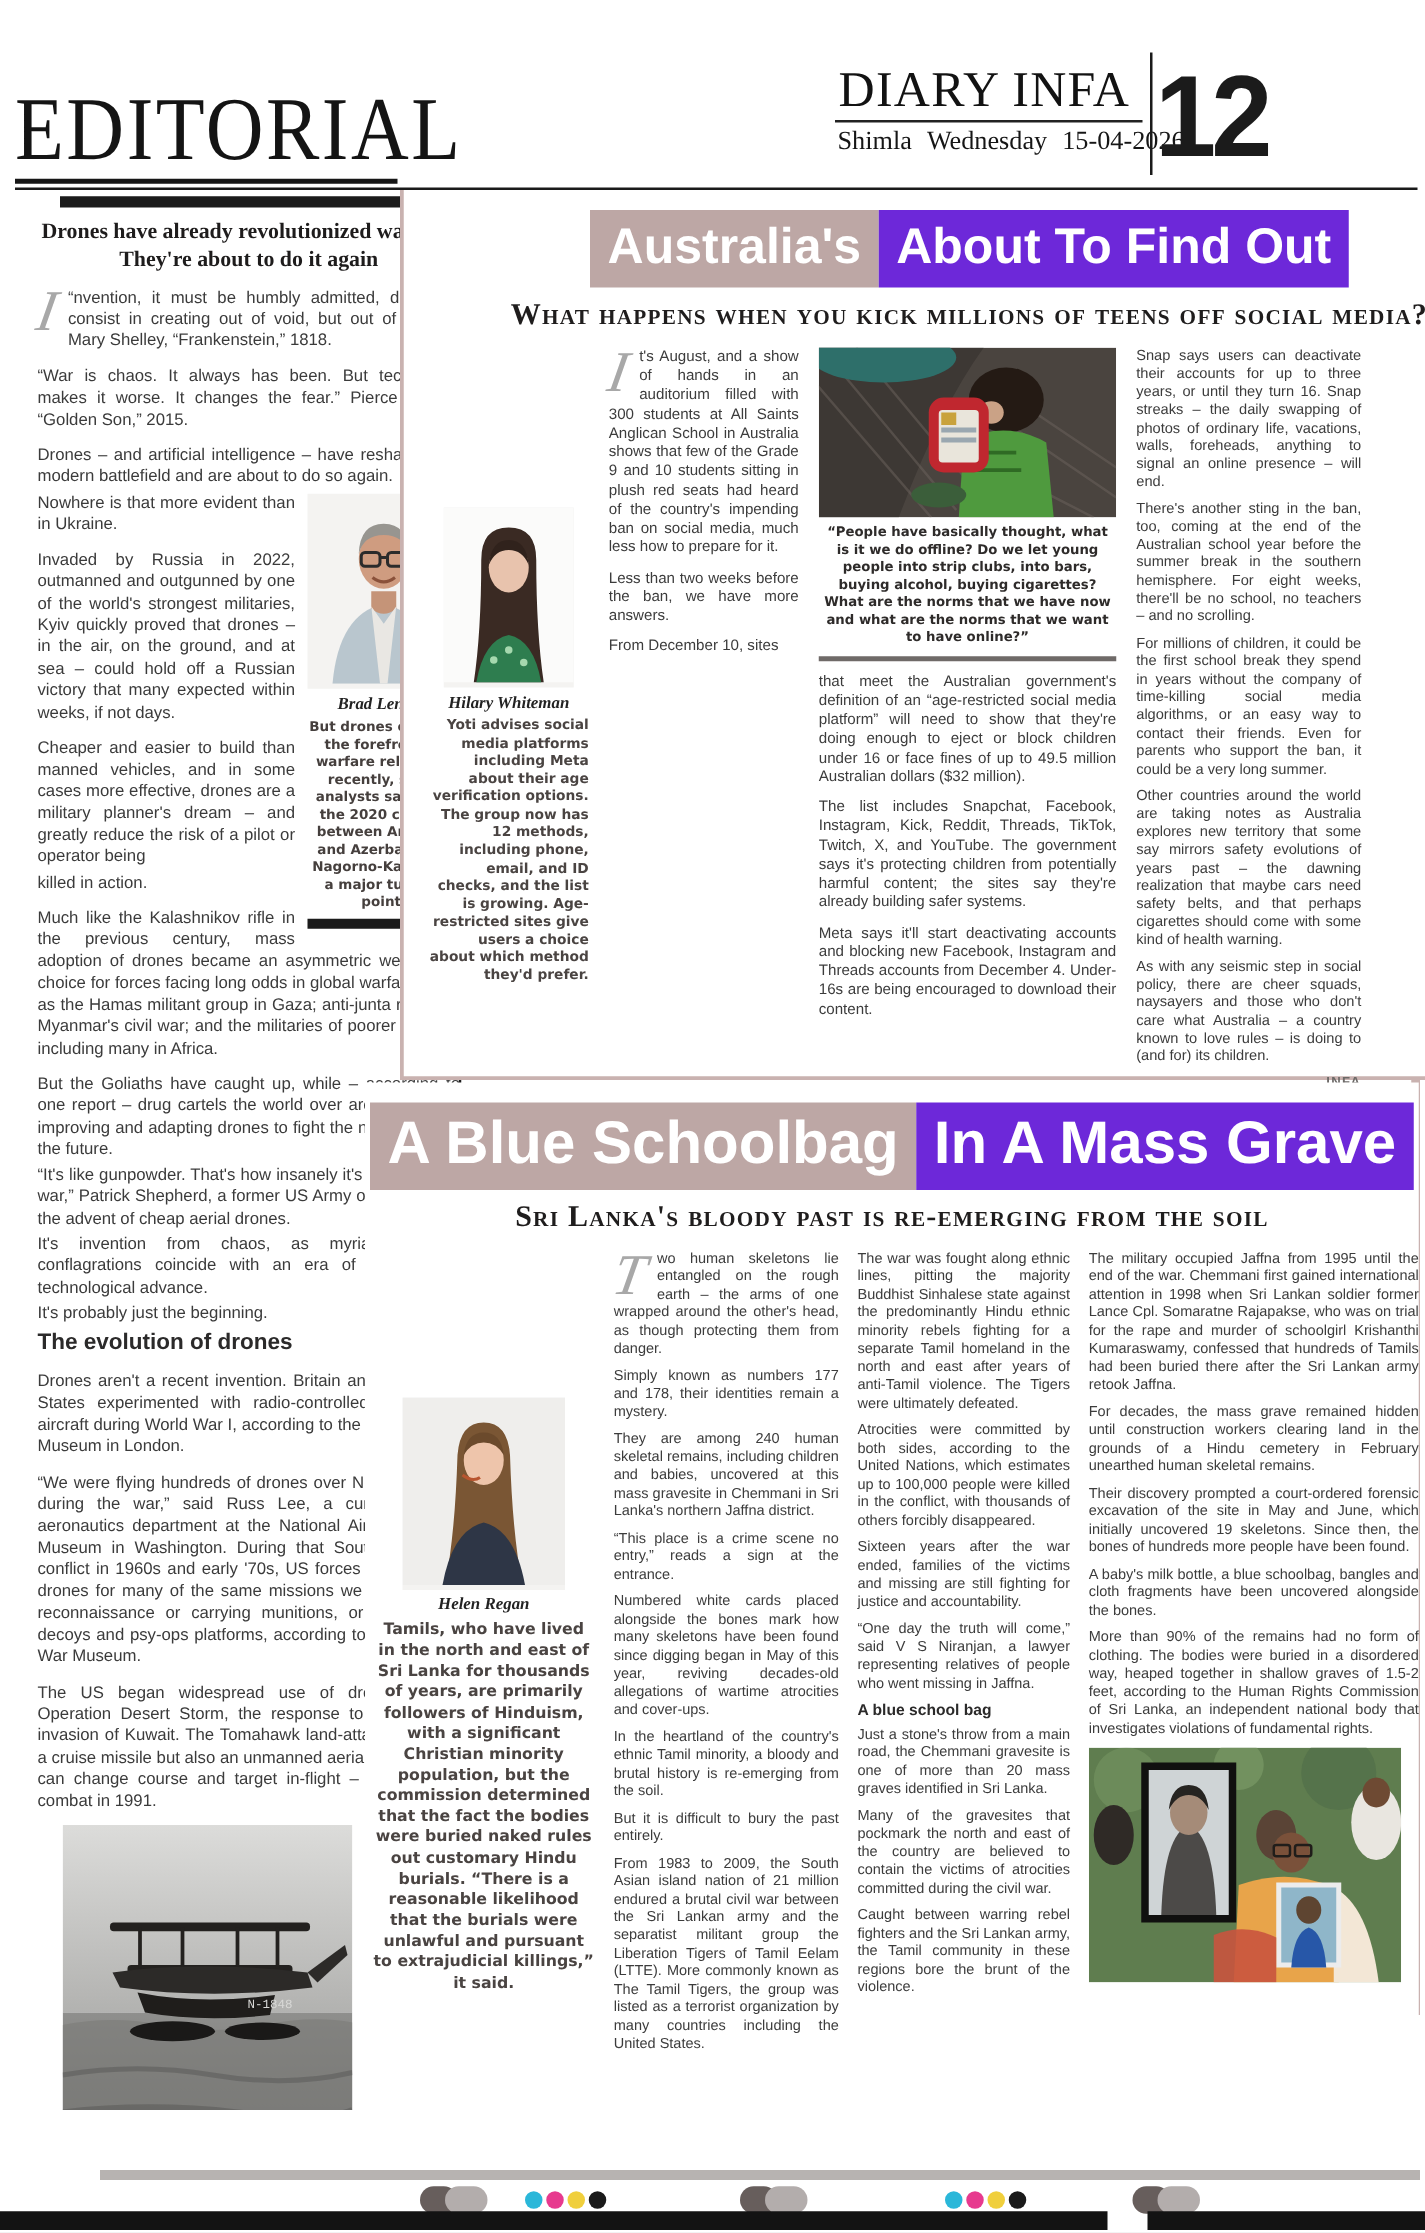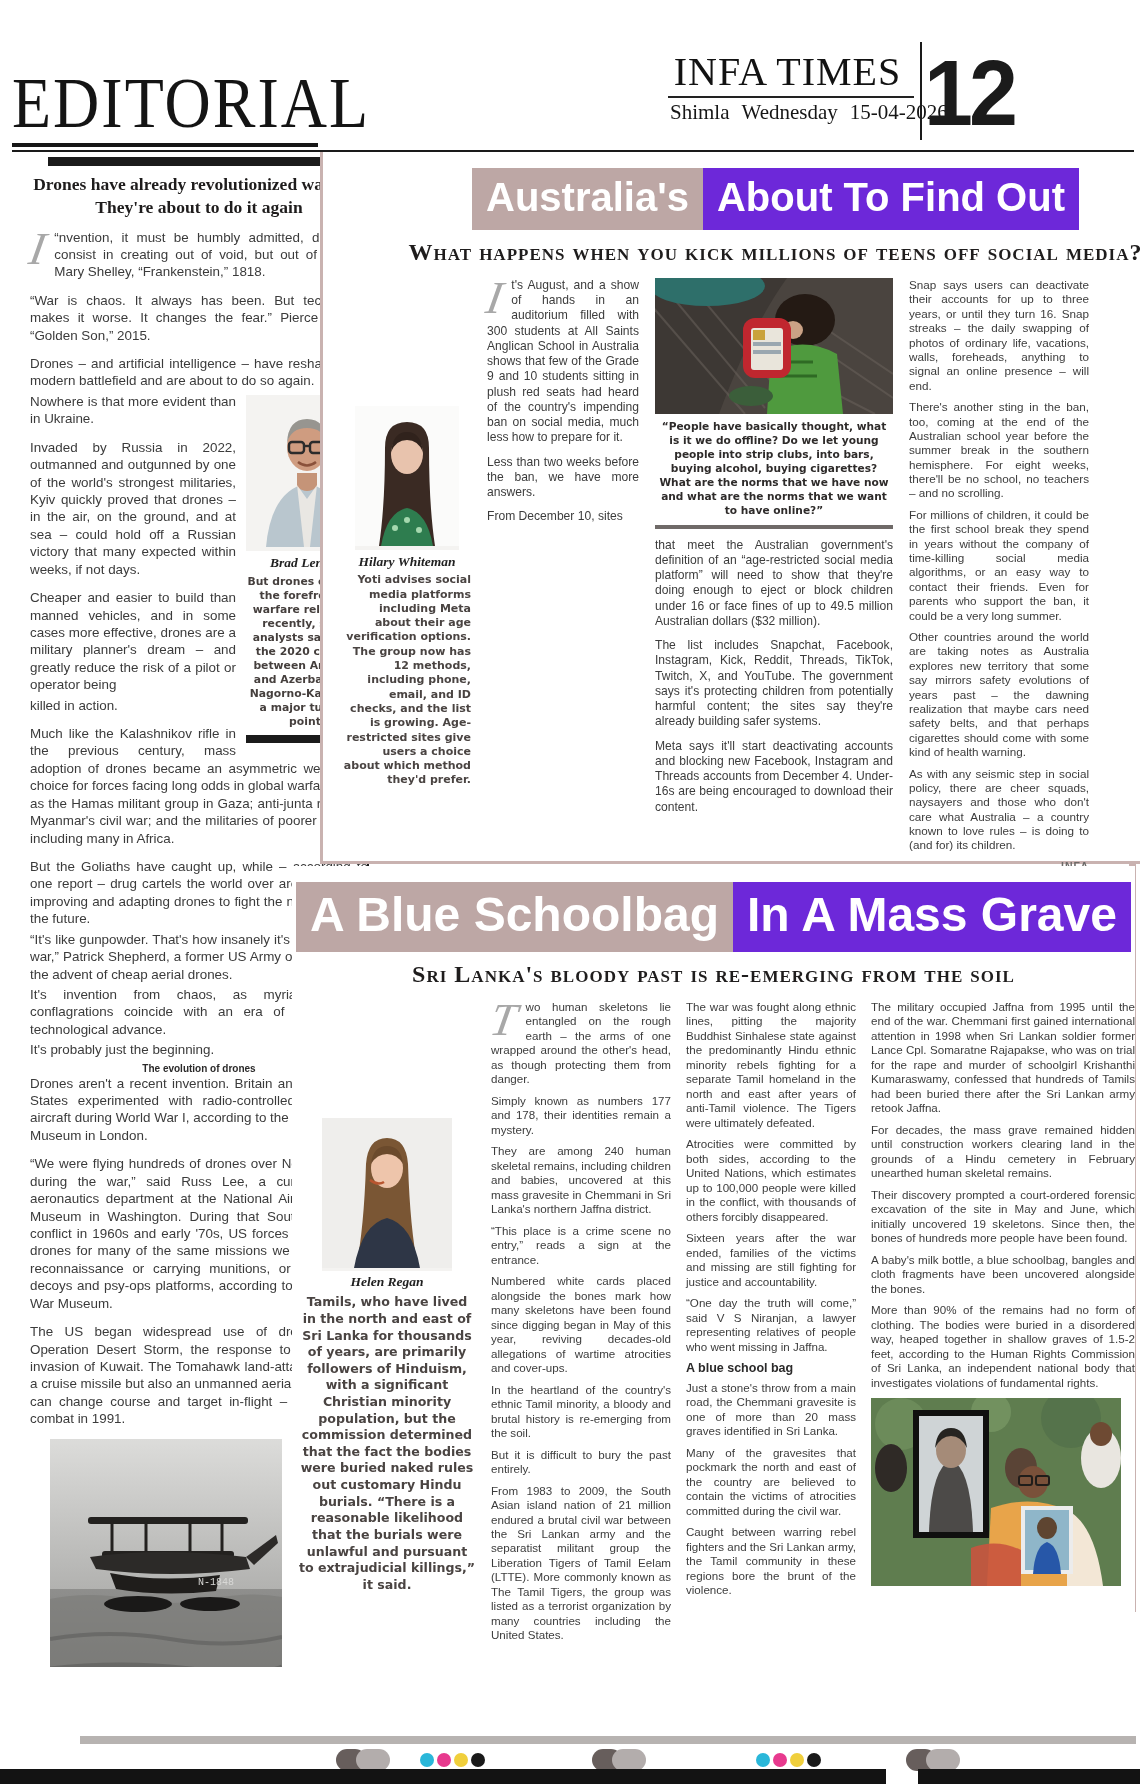--- a/index.html
+++ b/index.html
@@ -35,21 +35,21 @@
   .ed-col { position:absolute; left:30px; top:157px; width:338px; color:#3b3b3b; }
   .ed-topbar { width:286px; height:9px; background:#1b1b1b; margin:0 0 7px 18px; }
   .ed-title { font-family:"Liberation Serif", serif; font-weight:bold; font-size:17.5px; color:#1e1c1c; text-align:center; line-height:1.3; }
   .ed-body { margin-top:10px; font-size:13.4px; line-height:1.3; text-align:justify; }
   .bp { margin:0 0 11px; }
   .bp.tight { margin-bottom:3px; }
   .dropcap {
     float:left; font-family:"Liberation Serif", serif; font-style:italic;
     font-size:46px; line-height:0.78; color:#a8a8a8; margin:2px 9px 0 0; transform:skewX(-10deg);
   }
-  .ed-subhead { font-weight:bold; color:#2b2a2a; font-size:10px; margin:0 0 0; text-align:center; }
+  .ed-subhead { font-weight:bold; color:#2b2a2a; font-size:18px; margin:0 0 11px; text-align:left; }
   .ed-fig { float:right; width:122px; margin:2px 0 6px 10px; text-align:center; }
   .fig-photo { width:100%; background:#f4f3f1; overflow:hidden; }
   .fig-name { font-family:"Liberation Serif", serif; font-style:italic; font-weight:bold; font-size:13.5px; color:#222; margin-top:3px; }
   .fig-cap { font-family:"DejaVu Sans", sans-serif; font-weight:bold; font-size:10.8px; line-height:1.3; color:#453f3d; margin-top:3px; }
   .fig-bar { height:8px; background:#1b1b1b; margin-top:6px; }
   .ed-plane { width:232px; height:228px; margin:6px 10px 0 20px; overflow:hidden; }
   
   .v-div { position:absolute; left:367px; top:183px; width:2px; height:1392px; background:#1c1c1c; }
   .rose-strip { position:absolute; left:1129px; top:864px; width:7px; height:748px; background:#c9b2b0; }
   
@@ -105,21 +105,21 @@
   .foot-black-1 { position:absolute; left:0; top:1769px; width:886px; height:15px; background:#131313; }
   .foot-black-2 { position:absolute; left:918px; top:1769px; width:222px; height:15px; background:#131313; }
 </style>
 </head>
 <body>
 
 <div class="page">
 
   <div class="ed-masthead">EDITORIAL</div>
   <div class="ed-underline"></div>
-  <div class="paper-name">INFA TIMES</div>
+  <div class="paper-name">DIARY INFA</div>
   <div class="paper-rule"></div>
   <div class="paper-dateline">
     <span>Shimla</span><span>Wednesday</span><span>15-04-2026</span>
   </div>
   <div class="page-divider"></div>
   <div class="page-number">12</div>
   <div class="top-rule"></div>
 
   <div class="ed-col">
     <div class="ed-topbar"></div>

